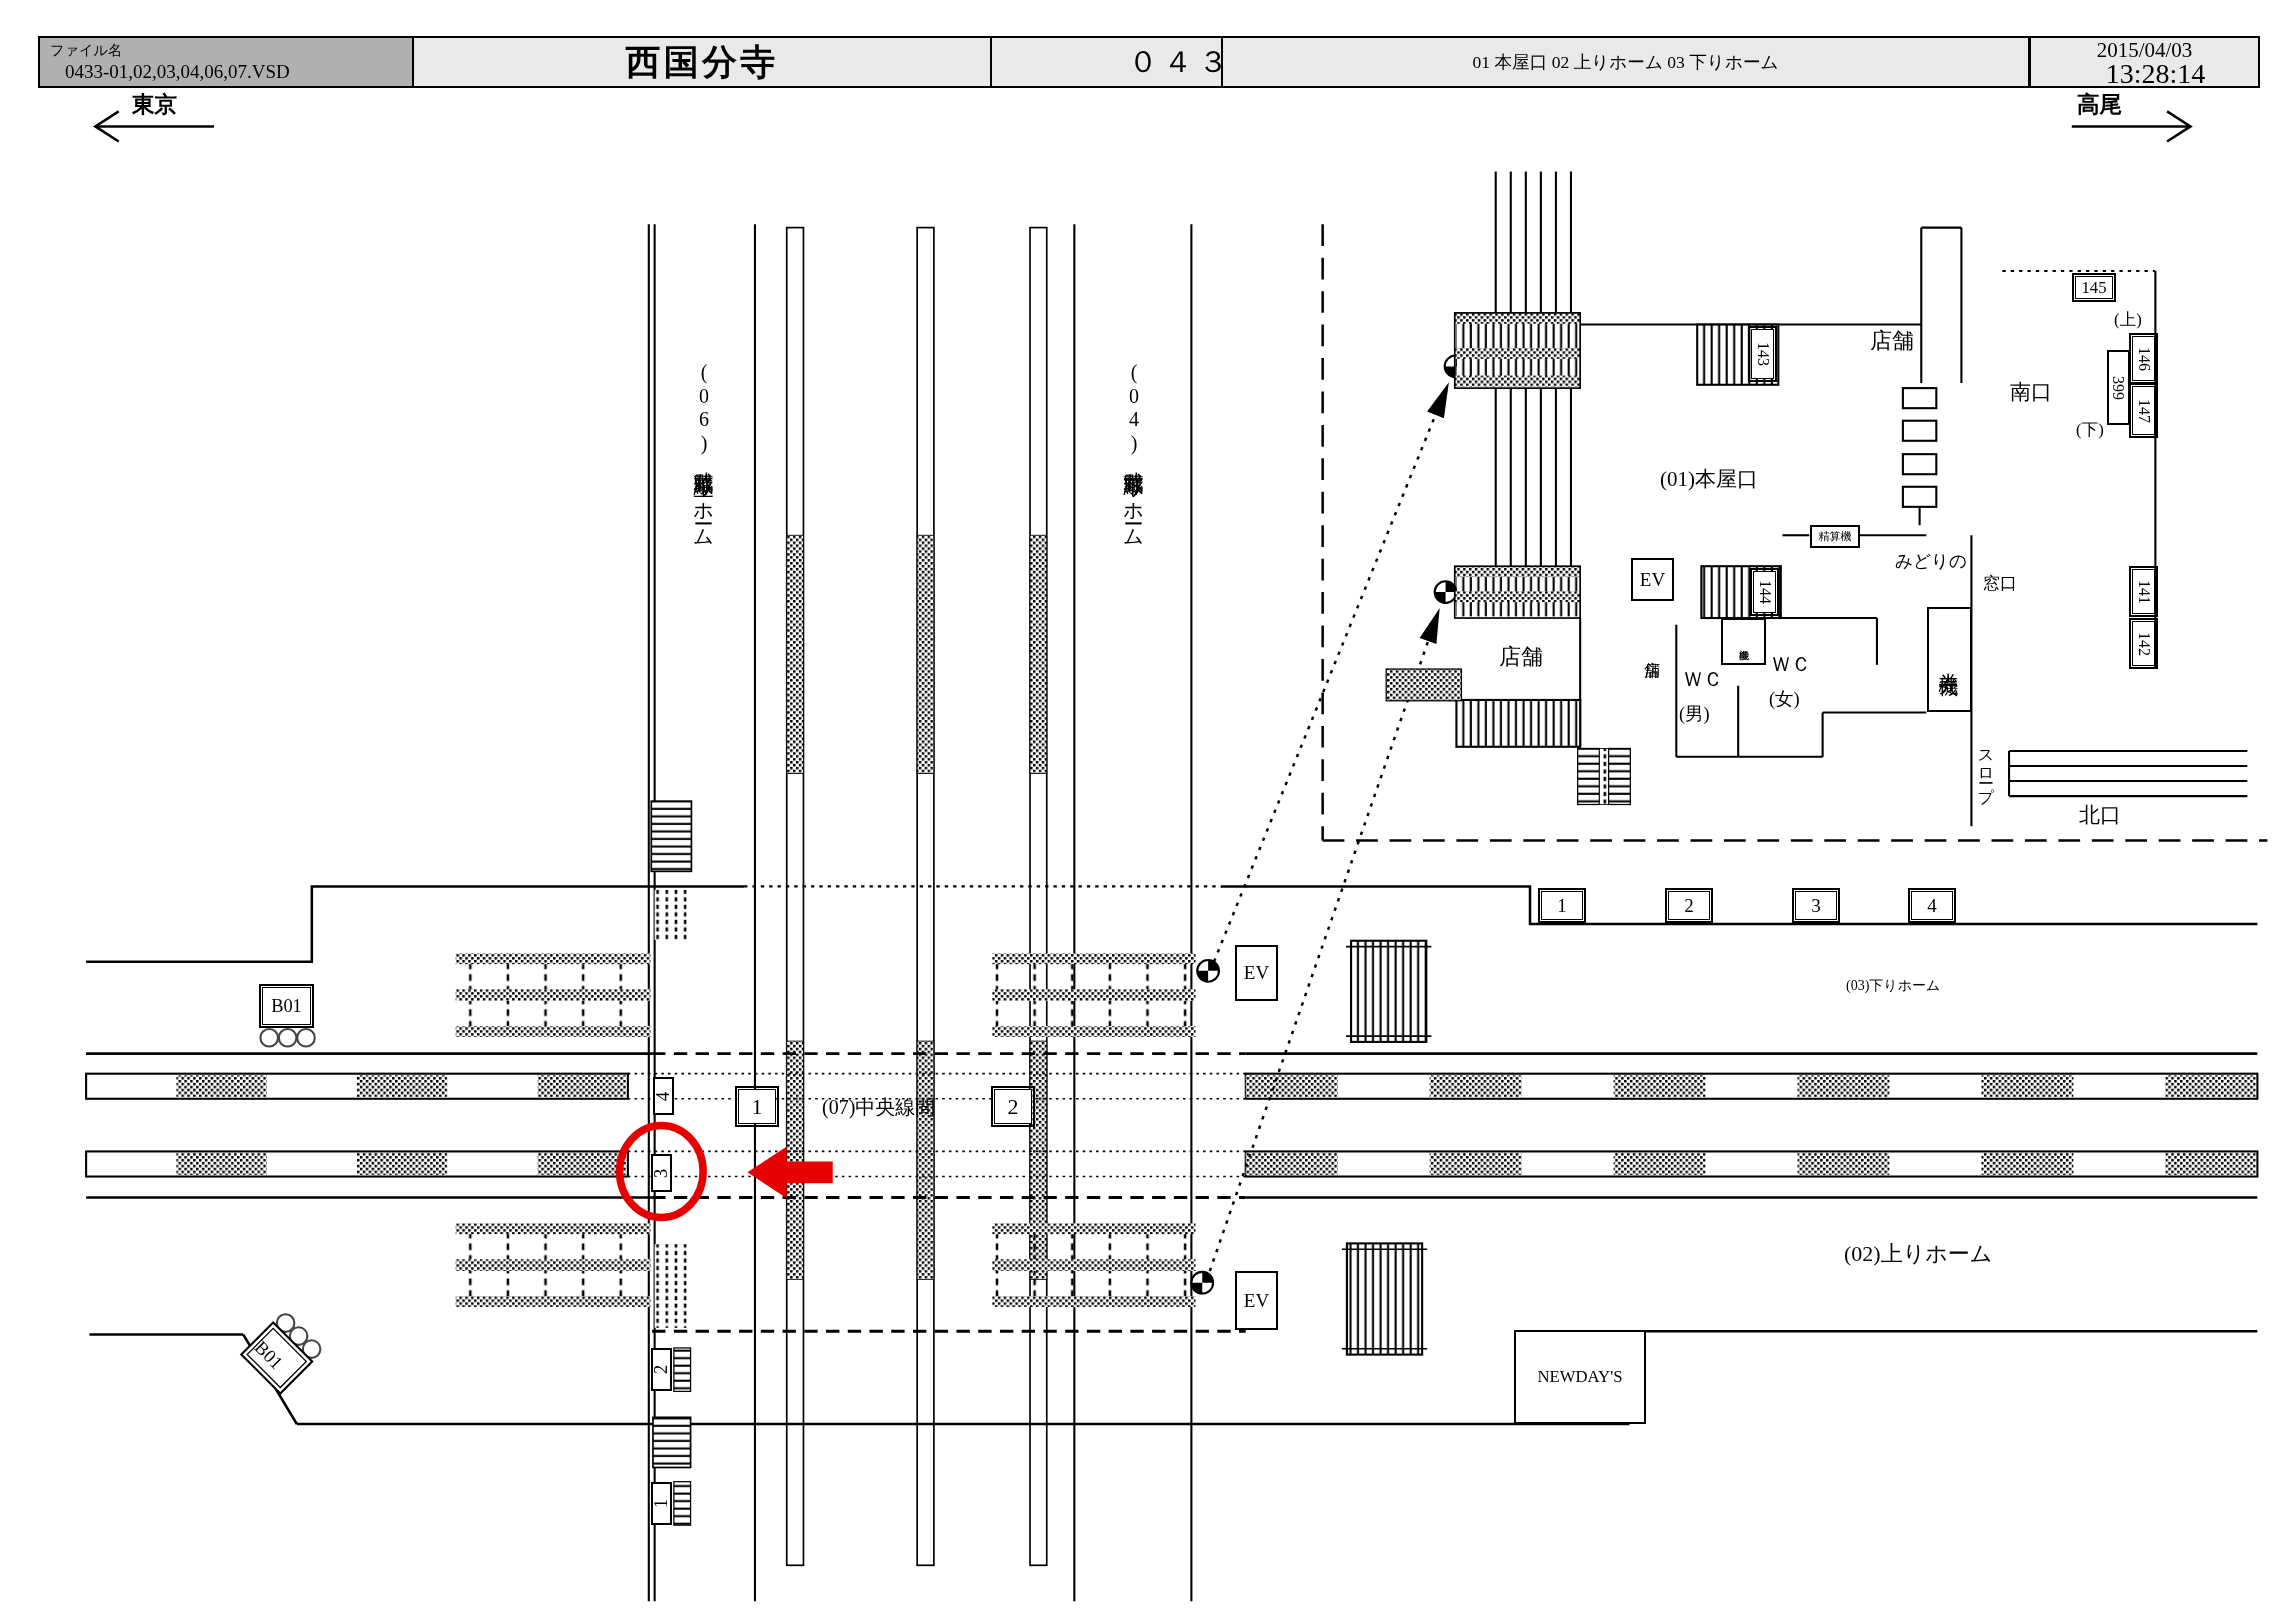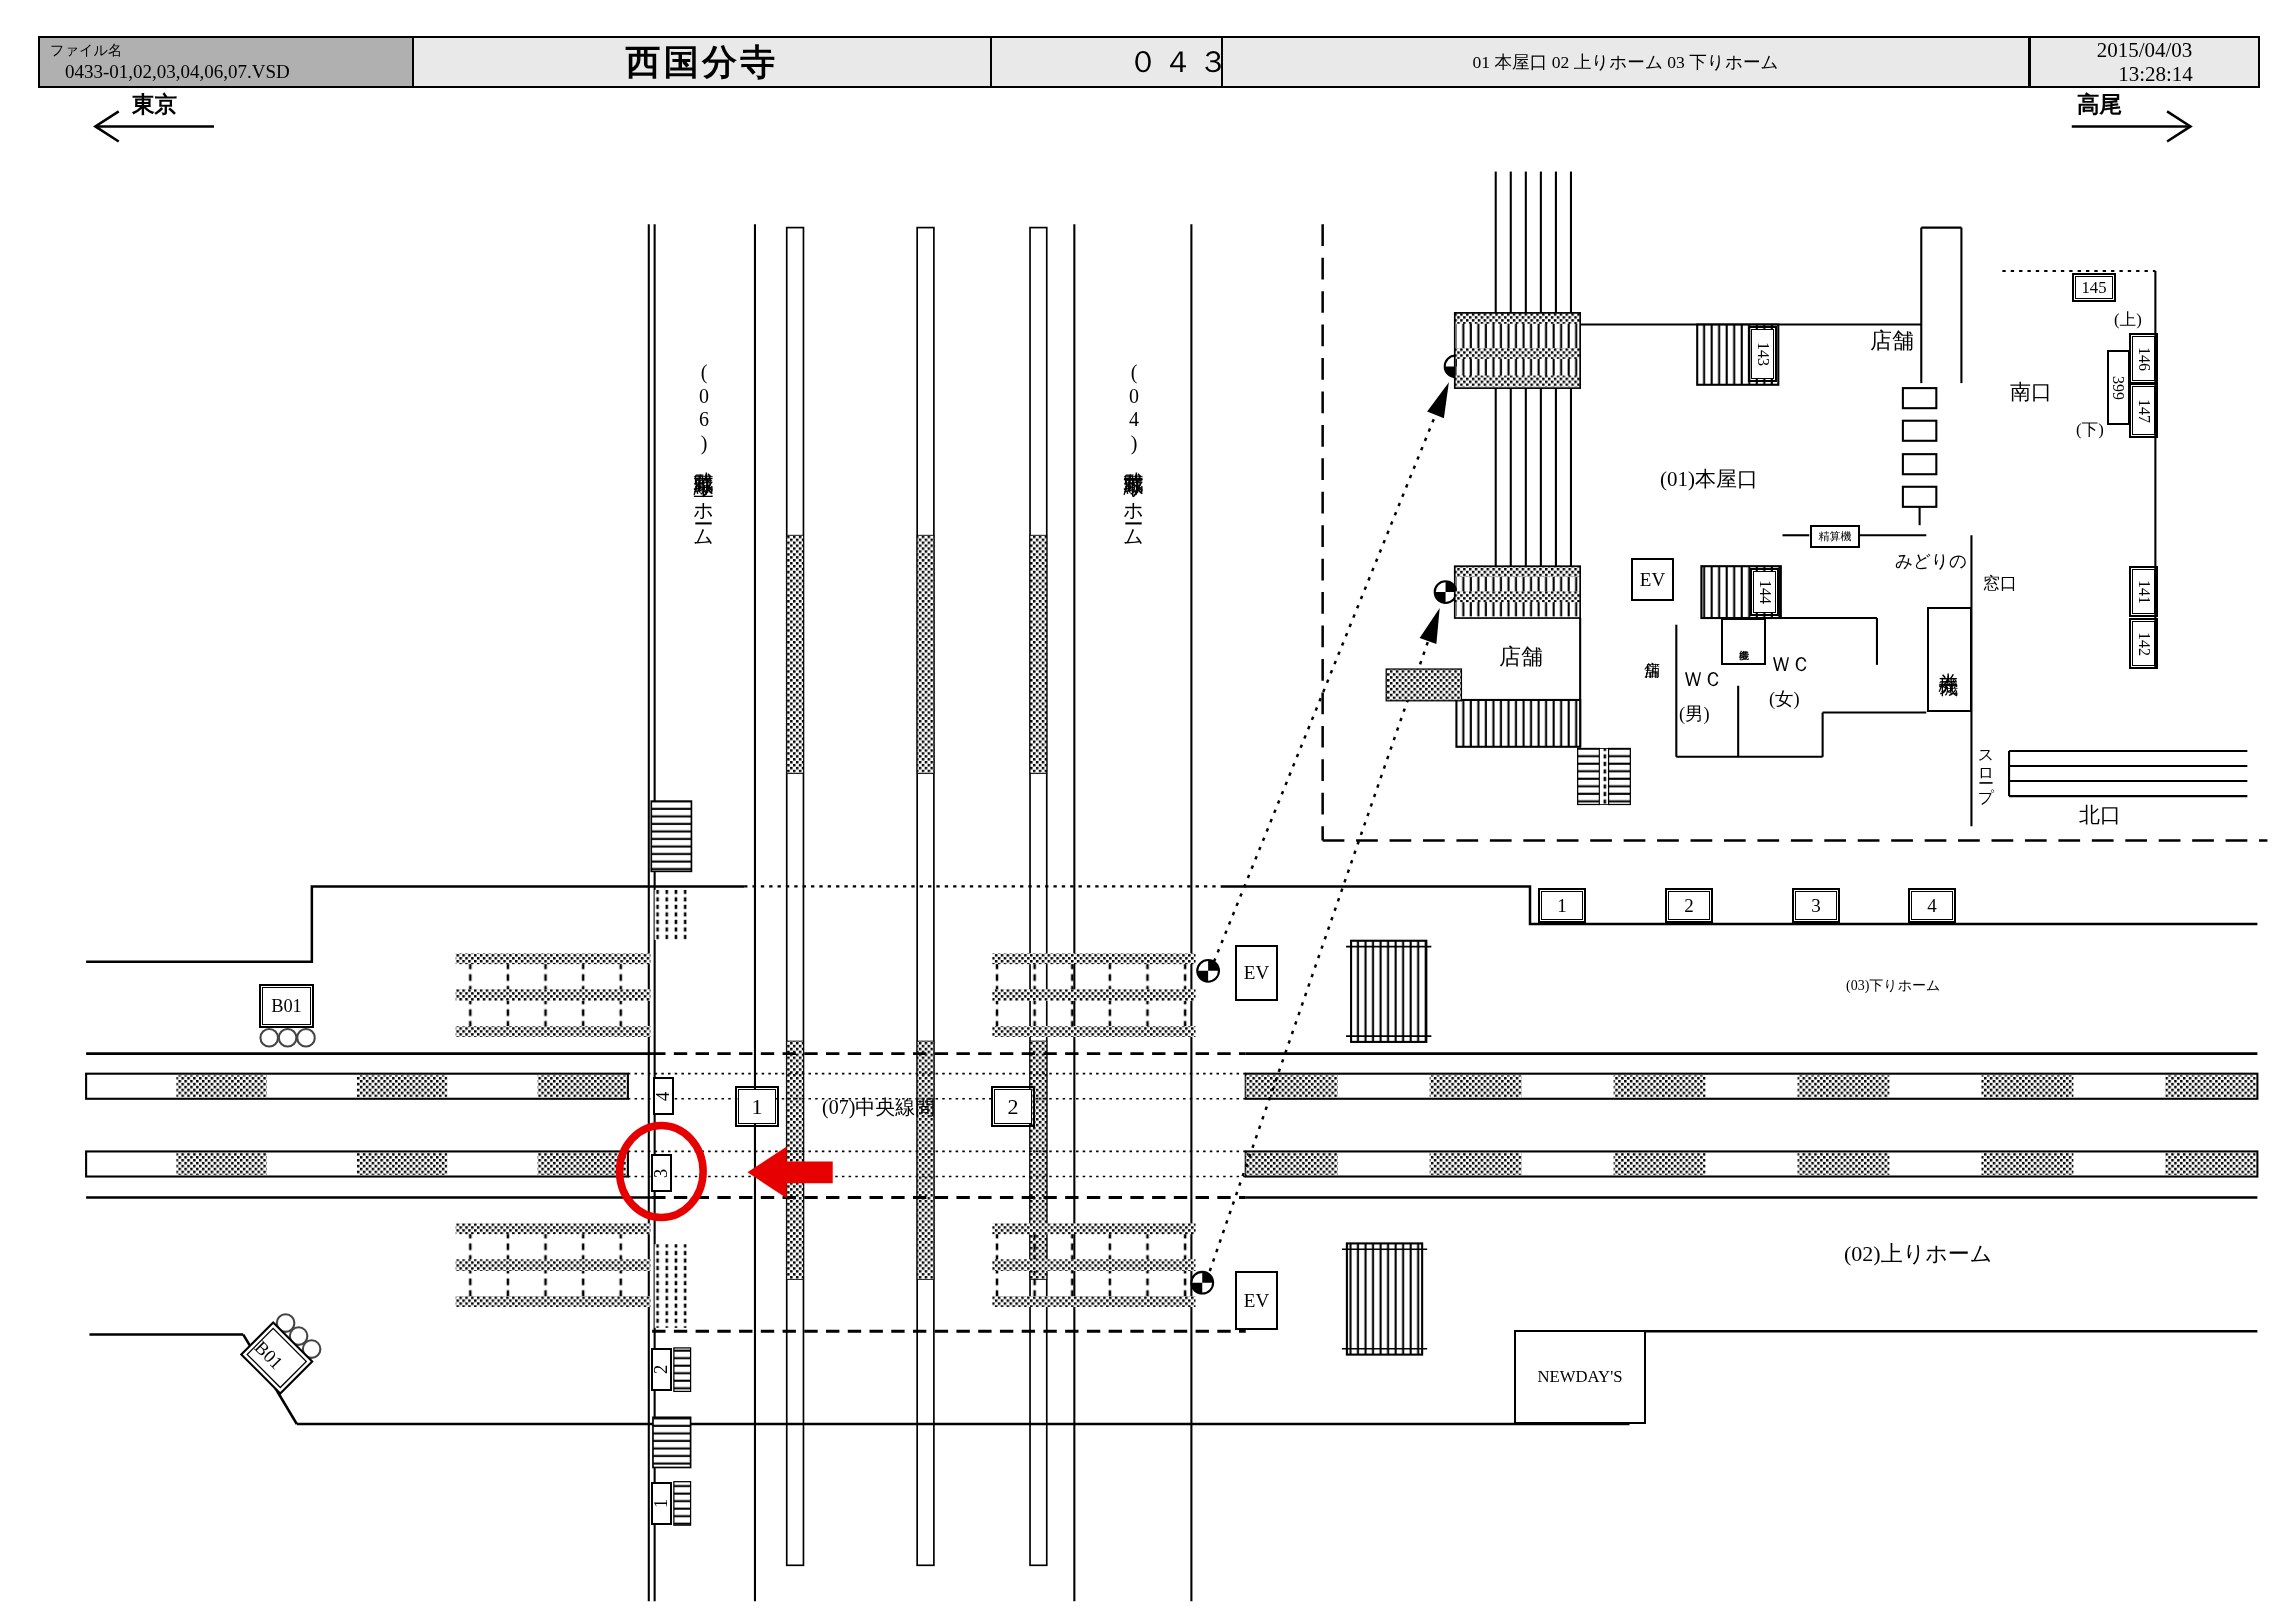--- a/index.html
+++ b/index.html
@@ -330,21 +330,21 @@
     <div style="font-size:35px;font-weight:bold;letter-spacing:3.3px;">西国分寺</div>
   </div>
   <div class="hcell" style="left:990px;width:280px;display:flex;align-items:center;justify-content:flex-end;padding-left:36px;">
     <div style="font-size:30px;letter-spacing:5px;">０４３３</div>
   </div>
   <div class="hcell" style="left:1221px;width:809px;display:flex;flex-direction:column;justify-content:center;">
     <div class="legend-line">01 本屋口  02  上りホーム  03  下りホーム</div>
   </div>
   <div class="hcell" style="left:2029px;width:231px;display:flex;flex-direction:column;justify-content:center;align-items:center;">
     <div style="font-size:21px;line-height:24px;">2015/04/03</div>
-    <div style="font-size:21px;line-height:24px;margin-left:22px;">13:28:14</div>
+    <div style="font-size:28px;line-height:24px;margin-left:22px;">13:28:14</div>
   </div>
 </div>
 
 <div class="txt" style="left:132px;top:89px;font-size:22.6px;font-weight:bold;">東京</div>
 <div class="txt" style="left:2077px;top:89px;font-size:22.6px;font-weight:bold;">高尾</div>
 
 <div class="vtxt" style="left:691px;top:361px;font-size:20px;height:276px;">(06)武蔵野線上りホーム</div>
 <div class="vtxt" style="left:1121px;top:361px;font-size:20px;height:276px;">(04)武蔵野線下りホーム</div>
 
 <div class="txt" style="left:822px;top:1094px;font-size:20px;">(07)中央線間</div>

